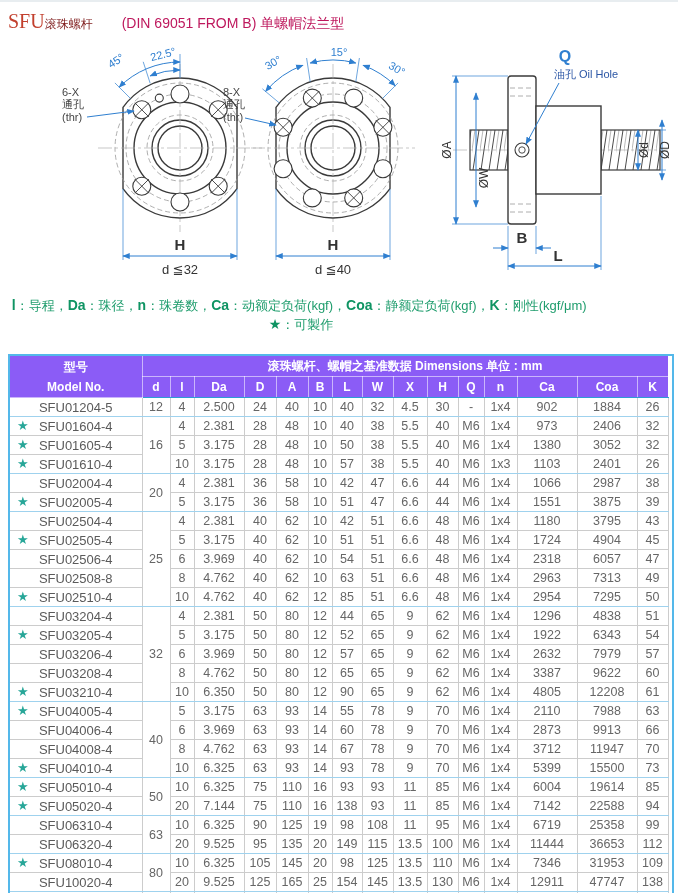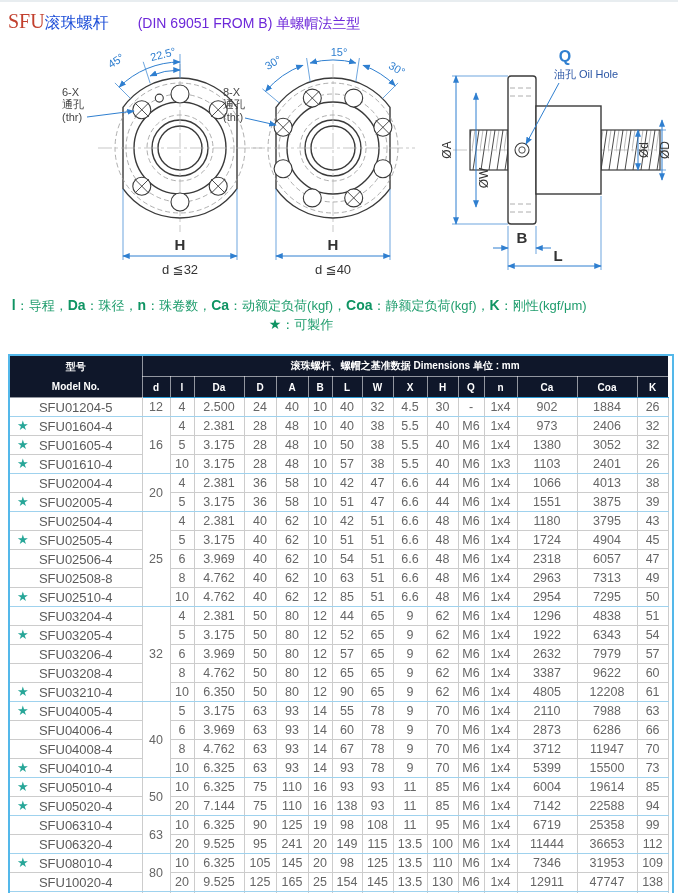--- a/index.html
+++ b/index.html
@@ -4,22 +4,22 @@
 <style>
   html,body{margin:0;padding:0;}
   body{
     width:678px;height:893px;position:relative;overflow:hidden;background:#fff;
     font-family:"Liberation Sans","DejaVu Sans",sans-serif;
     border-top:2px solid #e8edf0;
   }
   
   .title{position:absolute;top:8px;left:8px;white-space:nowrap;}
   .title .sfu{font-family:"Liberation Serif","DejaVu Serif",serif;font-size:20px;color:#c2402e;}
-  .title .prod{font-size:16px;color:#1d4ed8;}
-  .title .rest{font-size:14px;color:#6d28d9;padding-left:29px;}
+  .title .prod{font-size:12px;color:#7f1d1d;}
+  .title .rest{font-size:14px;color:#be185d;padding-left:29px;}
   
   svg.drawing{position:absolute;top:36px;left:8px;}
   .obj{stroke:#3a3a3a;stroke-width:1.4;fill:none;}
   .objf{stroke:#3a3a3a;stroke-width:1.4;fill:#fff;}
   .obj2{stroke:#3a3a3a;stroke-width:1.1;fill:#fff;}
   .thin{stroke:#3a3a3a;stroke-width:0.9;}
   .hid{stroke:#999;stroke-width:0.8;fill:none;stroke-dasharray:5 3;}
   .cl{stroke:#b0b0b0;stroke-width:0.7;stroke-dasharray:14 3 3 3;}
   .dim{stroke:#2f7fd0;stroke-width:1;fill:none;}
   .ext{stroke:#2f7fd0;stroke-width:0.7;}
@@ -30,21 +30,21 @@
   text.blue{fill:#2f7fd0;font-weight:bold;font-size:16px;}
   text.oiltxt{font-size:11px;fill:#2b56a5;}
   text.rot{font-size:12px;fill:#333;}
   
   .legend{position:absolute;top:294px;left:0;width:602px;text-align:center;
           color:#1f9d6d;font-size:13px;line-height:19px;}
   .legend .lsym{font-weight:bold;font-size:14px;color:#0f9463;}
   
   .tblwrap{position:absolute;top:352px;left:8px;width:662px;border:2px solid #54b8ea;}
   table{border-collapse:collapse;table-layout:fixed;width:658px;}
-  th{background:#0f172a;color:#fff;font-size:10px;font-weight:bold;
+  th{background:#8b5cf6;color:#fff;font-size:12px;font-weight:bold;
      border-right:1px solid rgba(255,255,255,.55);border-bottom:1px solid rgba(255,255,255,.55);
      padding:0;height:20px;}
   thead tr:last-child th{border-bottom:1px solid #2e9cd6;}
   td{font-size:12.5px;color:#666;text-align:center;padding:0;height:18px;
      border-right:1px solid #ccc;border-bottom:1px solid #ccc;background:#fff;}
   td.model{position:relative;color:#5a5a5a;font-size:13px;}
   td.model .star{position:absolute;left:7px;top:1px;color:#27a698;font-size:13px;}
   td.dcell{border-bottom-color:#9fd2ee;}
   tr.gb td{border-bottom-color:#9fd2ee;}
   .mzh{display:block;line-height:20px;}
@@ -324,21 +324,21 @@
           <td>36</td>
           <td>58</td>
           <td>10</td>
           <td>42</td>
           <td>47</td>
           <td>6.6</td>
           <td>44</td>
           <td>M6</td>
           <td>1x4</td>
           <td>1066</td>
-          <td>4013</td>
+          <td>2987</td>
           <td>38</td>
         </tr>
         <tr class="gb">
           <td class="model"><span class="star">★</span>SFU02005-4</td>
           <td>5</td>
           <td>3.175</td>
           <td>36</td>
           <td>58</td>
           <td>10</td>
           <td>51</td>
@@ -548,21 +548,21 @@
           <td>63</td>
           <td>93</td>
           <td>14</td>
           <td>60</td>
           <td>78</td>
           <td>9</td>
           <td>70</td>
           <td>M6</td>
           <td>1x4</td>
           <td>2873</td>
-          <td>6286</td>
+          <td>9913</td>
           <td>66</td>
         </tr>
         <tr>
           <td class="model">SFU04008-4</td>
           <td>8</td>
           <td>4.762</td>
           <td>63</td>
           <td>93</td>
           <td>14</td>
           <td>67</td>
@@ -643,21 +643,21 @@
           <td>1x4</td>
           <td>6719</td>
           <td>25358</td>
           <td>99</td>
         </tr>
         <tr class="gb">
           <td class="model">SFU06320-4</td>
           <td>20</td>
           <td>9.525</td>
           <td>95</td>
-          <td>241</td>
+          <td>135</td>
           <td>20</td>
           <td>149</td>
           <td>115</td>
           <td>13.5</td>
           <td>100</td>
           <td>M6</td>
           <td>1x4</td>
           <td>11444</td>
           <td>36653</td>
           <td>112</td>

